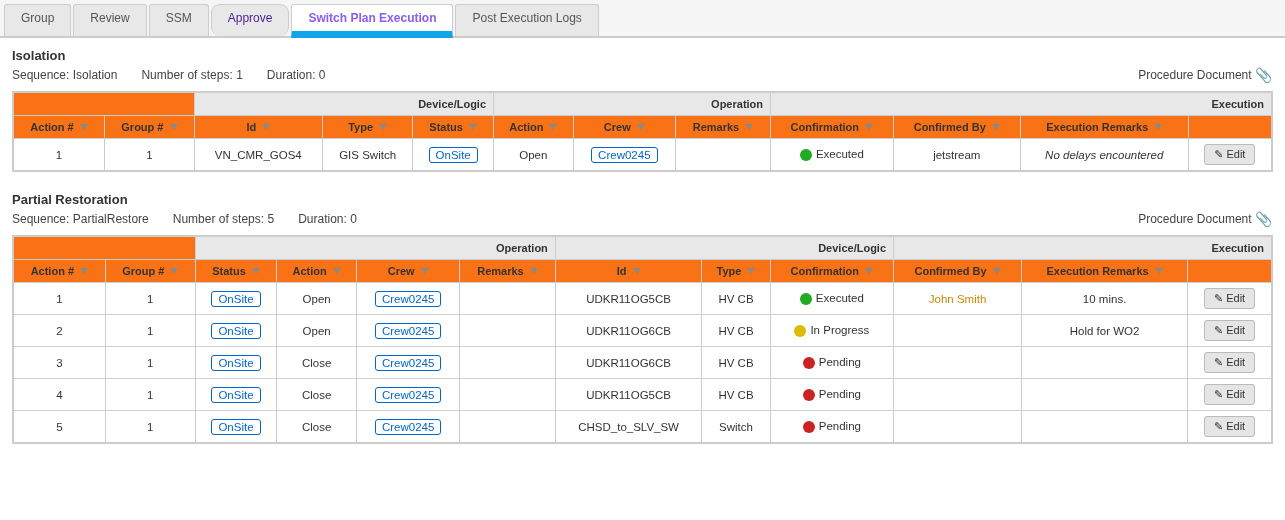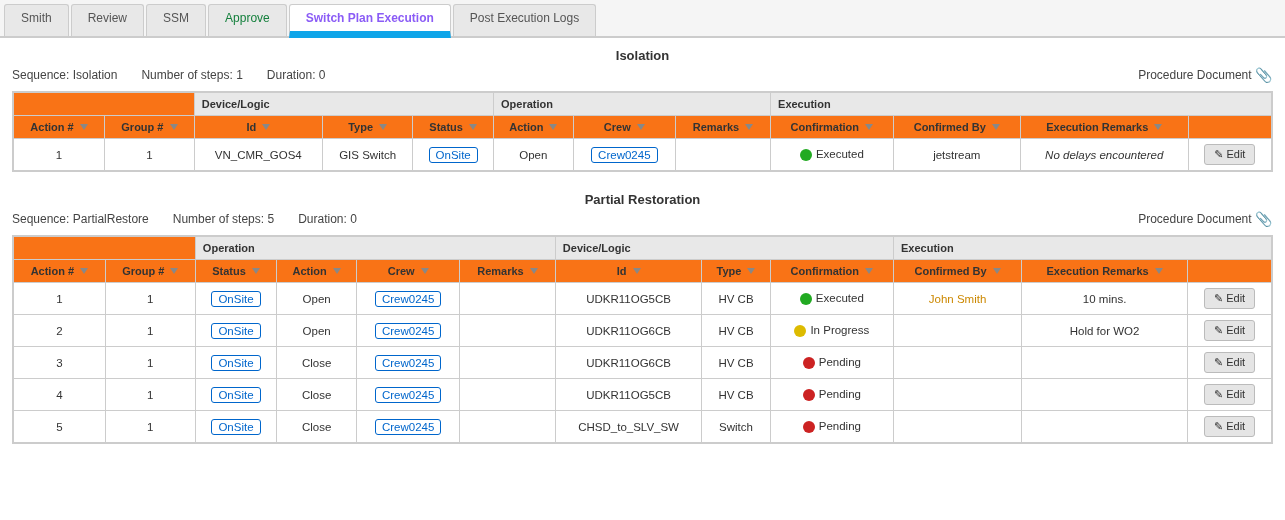--- a/index.html
+++ b/index.html
@@ -18,27 +18,27 @@
       font-size: 12px;
       color: #555;
     }
     .tab.active {
       background: #fff;
       border-bottom: 7px solid #0ea5e9;
       color: #8b5cf6;
       font-weight: bold;
       margin-bottom: -2px;
     }
-    .tab.disabled { color: #15803d; cursor: default; }
+    .tab.disabled { color: #4c1d95; cursor: default; border-radius: 9px; }
 
     
     .content { padding: 10px 12px; }
 
     
-    .section-title { font-weight: bold; font-size: 13px; margin-bottom: 4px; text-align: center; }
+    .section-title { font-weight: bold; font-size: 13px; margin-bottom: 4px; }
     .section-meta { display: flex; align-items: center; margin-bottom: 8px; font-size: 12px; color: #444; gap: 24px; }
     .section-meta .proc-doc { margin-left: auto; display: flex; align-items: center; gap: 4px; }
     .clip-icon { font-size: 14px; color: #555; cursor: pointer; }
 
     
     .table-wrap { border: 1px solid #ccc; margin-bottom: 20px; }
     table { width: 100%; border-collapse: collapse; }
     th, td { border: 1px solid #ccc; padding: 5px 7px; text-align: center; vertical-align: middle; font-size: 11.5px; }
     th { background: #f97316; font-weight: bold; font-size: 11px; }
     th.group-header { background: #e8e8e8; }
@@ -58,27 +58,27 @@
     
     .btn-edit { background: #e5e5e5; border: 1px solid #bbb; border-radius: 3px; padding: 3px 9px; cursor: pointer; font-size: 11px; color: #333; }
 
     
     .highlight-name { color: #cc8800; font-weight: normal; }
 
     
     .no-delays { font-style: italic; }
 
     
-    .th-group { text-align: left; }
+    .th-group { text-align: right; }
   </style>
 </head>
 <body>
 
 <div class="tabs">
-  <div class="tab">Smith</div>
+  <div class="tab">Group</div>
   <div class="tab">Review</div>
   <div class="tab">SSM</div>
   <div class="tab disabled">Approve</div>
   <div class="tab active">Switch Plan Execution</div>
   <div class="tab">Post Execution Logs</div>
 </div>
 
 <div class="content">
 
   <div class="section-title">Isolation</div>

